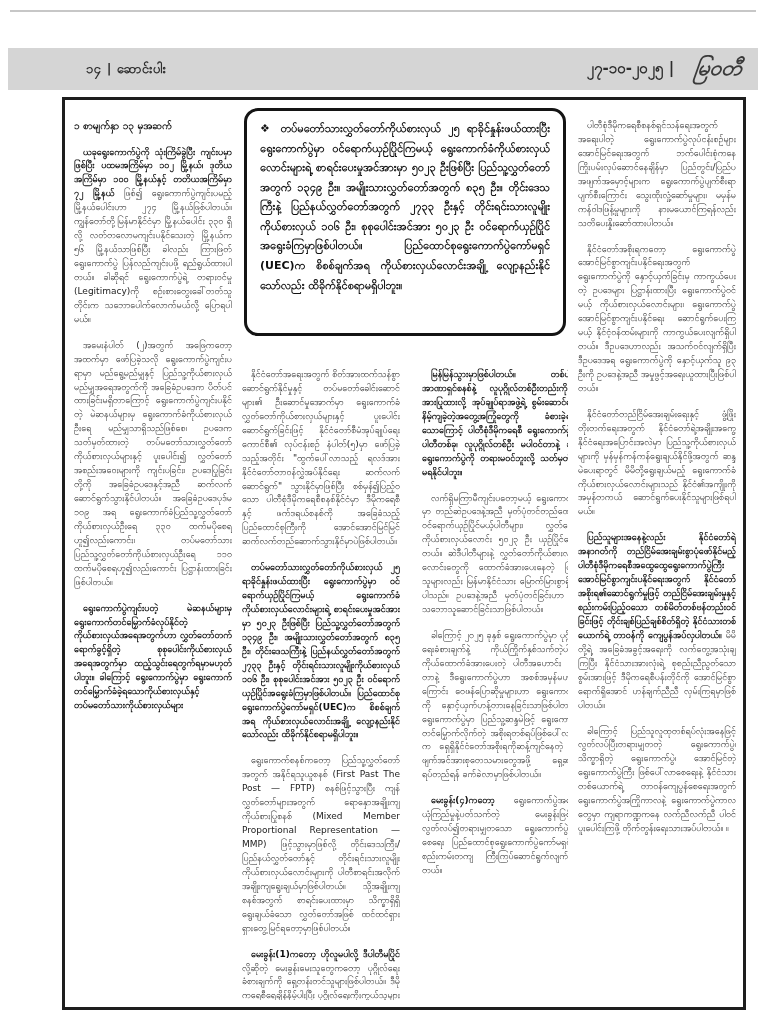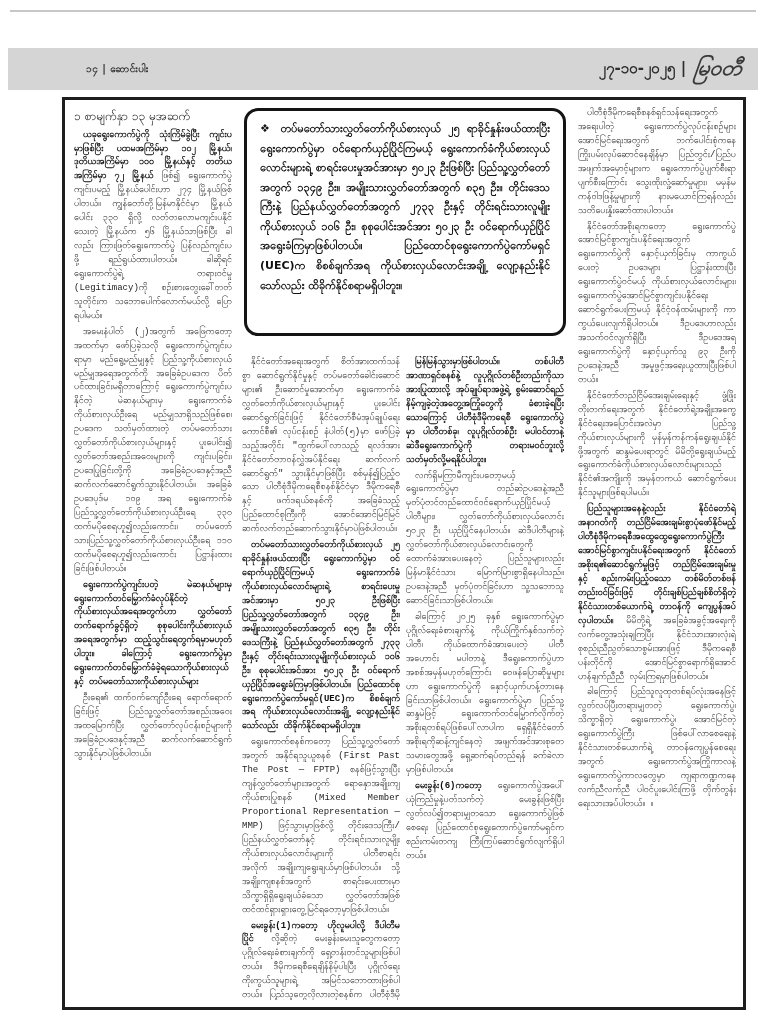--- a/index.html
+++ b/index.html
@@ -2,36 +2,36 @@
 <html><head>
 <meta charset="utf-8">
 <style>
   html,body{margin:0;padding:0;background:#ffffff;}
   .page{position:relative;width:766px;height:1024px;background:#ffffff;overflow:hidden;
         font-family:"DejaVu Sans",sans-serif;}
   .top-rule{position:absolute;left:10px;top:10px;width:746px;height:2px;background:#c7c7c7;}
   .header-band{position:absolute;left:8px;top:48px;width:750px;height:42px;background:#d5d5d5;
         display:flex;align-items:center;justify-content:space-between;box-sizing:border-box;
         padding:0 16px 0 78px;}
-  .header-left{font-size:10px;font-weight:bold;color:#2d2d2d;letter-spacing:.5px;}
-  .header-right{display:flex;align-items:center;gap:8px;}
+  .header-left{font-size:13px;font-weight:bold;color:#2d2d2d;letter-spacing:.5px;}
+  .header-right{display:flex;align-items:center;gap:20px;}
   .header-date{font-size:15px;font-weight:bold;color:#2d2d2d;}
   .logo{font-size:21px;font-weight:bold;font-style:italic;color:#3a3a3a;transform:skewX(-6deg);}
   .content-box{position:absolute;left:62px;top:97px;width:684px;height:913px;background:#fff;
         border:3px solid #1e1e1e;box-sizing:border-box;padding:7px 9px;display:flex;gap:10px;}
   .col{flex:0 0 158px;width:158px;font-size:9px;line-height:1.55;text-align:justify;
         color:#1c1c1c;overflow:hidden;}
   .mid{flex:0 0 326px;width:326px;display:flex;flex-direction:column;overflow:hidden;}
   .highlight{flex:0 0 auto;height:228px;box-sizing:border-box;border:3px solid #141414;
         border-radius:14px;margin:1px 2px 20px 2px;padding:8px 13px;overflow:hidden;
         font-weight:bold;font-size:11px;line-height:1.78;text-align:justify;color:#101010;}
-  .mid-cols{flex:1;display:flex;gap:6px;overflow:hidden;}
+  .mid-cols{flex:1;display:flex;gap:22px;overflow:hidden;}
   .mid-cols .col{flex:0 0 158px;}
-  .note{font-weight:normal;font-size:12px;margin:0 0 3px 0;color:#111;}
-  .para{margin:0 0 2px 0;text-indent:9px;font-family:Liberation Mono, monospace;}
+  .note{font-weight:bold;font-size:10px;margin:11px 0 3px 0;color:#111;}
+  .para{margin:12px 0 2px 0;text-indent:9px;}
   .para.bold{font-weight:bold;color:#0e0e0e;}
   .para b{font-weight:bold;color:#0e0e0e;}
 </style>
 </head>
 <body>
 
 <div class="page">
   <div class="top-rule"></div>
 
   <div class="header-band">
@@ -43,41 +43,40 @@
   </div>
 
   <div class="content-box">
 
     <div class="col">
       <p class="note">၁ စာမျက်နှာ ၁၃ မှအဆက်</p>
       <div>
           <p class="para"><b>ယခုရွေးကောက်ပွဲကို သုံးကြိမ်ခွဲပြီး ကျင်းပမှာဖြစ်ပြီး ပထမအကြိမ်မှာ ၁၀၂ မြို့နယ်၊ ဒုတိယအကြိမ်မှာ ၁၀၀ မြို့နယ်နှင့် တတိယအကြိမ်မှာ ၇၂ မြို့နယ် </b>ဖြစ်၍ ရွေးကောက်ပွဲကျင်းပမည့် မြို့နယ်ပေါင်းဟာ ၂၇၄ မြို့နယ်ဖြစ်ပါတယ်။ ကျွန်တော်တို့မြန်မာနိုင်ငံမှာ မြို့နယ်ပေါင်း ၃၃၀ ရှိလို့ လတ်တလောမကျင်းပနိုင်သေးတဲ့ မြို့နယ်က ၅၆ မြို့နယ်သာဖြစ်ပြီး ခါလည်း ကြားဖြတ်ရွေးကောက်ပွဲ ပြန်လည်ကျင်းပဖို့ ရည်ရွယ်ထားပါတယ်။ ခါဆိုရင် ရွေးကောက်ပွဲရဲ့ တရားဝင်မှု (Legitimacy)ကို စဉ်းစားတွေးခေါ်တတ်သူတိုင်းက သဘောပေါက်လောက်မယ်လို့ ပြောရပါမယ်။</p>
           <p class="para">အမေးနံပါတ် (၂)အတွက် အဖြေကတော့ အထက်မှာ ဖော်ပြခဲ့သလို ရွေးကောက်ပွဲကျင်းပရာမှာ မည်ရွေ့မည်မျှနှင့် ပြည်သူ့ကိုယ်စားလှယ် မည်မျှအရေအတွက်ကို အခြေခံဥပဒေက ပိတ်ပင်ထားခြင်းမရှိတာကြောင့် ရွေးကောက်ပွဲကျင်းပနိုင်တဲ့ မဲဆနယ်များမှ ရွေးကောက်ခံကိုယ်စားလှယ်ဦးရေ မည်မျှသာရှိသည်ဖြစ်စေ၊ ဥပဒေက သတ်မှတ်ထားတဲ့ တပ်မတော်သားလွှတ်တော်ကိုယ်စားလှယ်များနှင့် ပူးပေါင်း၍ လွှတ်တော်အစည်းအဝေးများကို ကျင်းပခြင်း၊ ဥပဒေပြုခြင်းတို့ကို အခြေခံဥပဒေနှင့်အညီ ဆက်လက်ဆောင်ရွက်သွားနိုင်ပါတယ်။ အခြေခံဥပဒေပုဒ်မ ၁၀၉ အရ ရွေးကောက်ခံပြည်သူ့လွှတ်တော်ကိုယ်စားလှယ်ဦးရေ ၃၃၀ ထက်မပိုစေရဟူ၍လည်းကောင်း၊ တပ်မတော်သားပြည်သူ့လွှတ်တော်ကိုယ်စားလှယ်ဦးရေ ၁၁၀ ထက်မပိုစေရဟူ၍လည်းကောင်း ပြဋ္ဌာန်းထားခြင်းဖြစ်ပါတယ်။</p>
           <p class="para bold">ရွေးကောက်ပွဲကျင်းပတဲ့ မဲဆနယ်များမှ ရွေးကောက်တင်မြှောက်ခံလုပ်နိုင်တဲ့ ကိုယ်စားလှယ်အရေအတွက်ဟာ လွှတ်တော်တက်ရောက်ခွင့်ရှိတဲ့ စုစုပေါင်းကိုယ်စားလှယ်အရေအတွက်မှာ ထည့်သွင်းရေတွက်ရမှာမဟုတ်ပါဘူး။ ခါကြောင့် ရွေးကောက်ပွဲမှာ ရွေးကောက်တင်မြှောက်ခံခဲ့ရသောကိုယ်စားလှယ်နှင့် တပ်မတော်သားကိုယ်စားလှယ်များ</p>
-          <p class="para">ဦးရေ၏ ထက်ဝက်ကျော်ဦးရေ ရောက်ရောက်ခြင်းဖြင့် ပြည်သူ့လွှတ်တော်အစည်းအဝေး အထမြောက်ပြီး လွှတ်တော်လုပ်ငန်းစဉ်များကို အခြေခံဥပဒေနှင့်အညီ ဆက်လက်ဆောင်ရွက်သွားနိုင်မှာပဲဖြစ်ပါတယ်။</p>
         </div>
     </div>
 
     <div class="mid">
       <div class="highlight">
         <span>❖</span>
         <span>တပ်မတော်သားလွှတ်တော်ကိုယ်စားလှယ် ၂၅ ရာခိုင်နှုန်းဖယ်ထားပြီး ရွေးကောက်ပွဲမှာ ဝင်ရောက်ယှဉ်ပြိုင်ကြမယ့် ရွေးကောက်ခံကိုယ်စားလှယ်လောင်းများရဲ့ စာရင်းပေးမှုအင်အားမှာ ၅၀၂၃ ဦးဖြစ်ပြီး ပြည်သူ့လွှတ်တော်အတွက် ၁၃၄၉ ဦး။ အမျိုးသားလွှတ်တော်အတွက် ၈၃၅ ဦး။ တိုင်းဒေသကြီးနဲ့ ပြည်နယ်လွှတ်တော်အတွက် ၂၇၃၃ ဦးနှင့် တိုင်းရင်းသားလူမျိုးကိုယ်စားလှယ် ၁၀၆ ဦး၊ စုစုပေါင်းအင်အား ၅၀၂၃ ဦး ဝင်ရောက်ယှဉ်ပြိုင်အရွေးခံကြမှာဖြစ်ပါတယ်။ ပြည်ထောင်စုရွေးကောက်ပွဲကော်မရှင် (UEC)က စိစစ်ချက်အရ ကိုယ်စားလှယ်လောင်းအချို့ လျော့နည်းနိုင်သော်လည်း ထိခိုက်နိုင်စရာမရှိပါဘူး။</span>
       </div>
       <div class="mid-cols">
         <div class="col">
             <p class="para">နိုင်ငံတော်အရေးအတွက် စိတ်အားထက်သန်စွာ ဆောင်ရွက်နိုင်မှုနှင့် တပ်မတော်ခေါင်းဆောင်များ၏ ဦးဆောင်မှုအောက်မှာ ရွေးကောက်ခံလွှတ်တော်ကိုယ်စားလှယ်များနှင့် ပူးပေါင်းဆောင်ရွက်ခြင်းဖြင့် နိုင်ငံတော်စီမံအုပ်ချုပ်ရေးကောင်စီ၏ လုပ်ငန်းစဉ် နံပါတ်(၅)မှာ ဖော်ပြခဲ့သည့်အတိုင်း "ထွက်ပေါ်လာသည့် ရလဒ်အား နိုင်ငံတော်တာဝန်လွှဲအပ်နိုင်ရေး ဆက်လက်ဆောင်ရွက်" သွားနိုင်မှာဖြစ်ပြီး စစ်မှန်၍ပြည့်ဝသော ပါတီစုံဒီမိုကရေစီစနစ်နိုင်ငံမှာ ဒီမိုကရေစီနှင့် ဖက်ဒရယ်စနစ်ကို အခြေခံသည့် ပြည်ထောင်စုကြီးကို အောင်အောင်မြင်မြင် ဆက်လက်တည်ဆောက်သွားနိုင်မှာပဲဖြစ်ပါတယ်။</p>
             <p class="para bold">တပ်မတော်သားလွှတ်တော်ကိုယ်စားလှယ် ၂၅ ရာခိုင်နှုန်းဖယ်ထားပြီး ရွေးကောက်ပွဲမှာ ဝင်ရောက်ယှဉ်ပြိုင်ကြမယ့် ရွေးကောက်ခံကိုယ်စားလှယ်လောင်းများရဲ့ စာရင်းပေးမှုအင်အားမှာ ၅၀၂၃ ဦးဖြစ်ပြီး ပြည်သူ့လွှတ်တော်အတွက် ၁၃၄၉ ဦး၊ အမျိုးသားလွှတ်တော်အတွက် ၈၃၅ ဦး၊ တိုင်းဒေသကြီးနဲ့ ပြည်နယ်လွှတ်တော်အတွက် ၂၇၃၃ ဦးနှင့် တိုင်းရင်းသားလူမျိုးကိုယ်စားလှယ် ၁၀၆ ဦး၊ စုစုပေါင်းအင်အား ၅၀၂၃ ဦး ဝင်ရောက်ယှဉ်ပြိုင်အရွေးခံကြမှာဖြစ်ပါတယ်။ ပြည်ထောင်စုရွေးကောက်ပွဲကော်မရှင်(UEC)က စိစစ်ချက်အရ ကိုယ်စားလှယ်လောင်းအချို့ လျော့နည်းနိုင်သော်လည်း ထိခိုက်နိုင်စရာမရှိပါဘူး။</p>
             <p class="para">ရွေးကောက်စနစ်ကတော့ ပြည်သူ့လွှတ်တော်အတွက် အနိုင်ရသူယူစနစ် (First Past The Post — FPTP) စနစ်ဖြင့်သွားပြီး ကျန်လွှတ်တော်များအတွက် ရောနှောအချိုးကျ ကိုယ်စားပြုစနစ် (Mixed Member Proportional Representation — MMP) ဖြင့်သွားမှာဖြစ်လို့ တိုင်းဒေသကြီး/ပြည်နယ်လွှတ်တော်နှင့် တိုင်းရင်းသားလူမျိုးကိုယ်စားလှယ်လောင်းများကို ပါတီစာရင်းအလိုက် အချိုးကျရွေးချယ်မှာဖြစ်ပါတယ်။ သို့အချိုးကျစနစ်အတွက် စာရင်းပေးထားမှာ သိက္ခာရှိရှိရွေးချယ်ခံသော လွှတ်တော်အဖြစ် ထင်ထင်ရှားရှားတွေ့မြင်ရတော့မှာဖြစ်ပါတယ်။</p>
             <p class="para"><b>မေးခွန်း(1)ကတော့ ဟိုလူမပါလို့ ဒီပါတီမပြိုင် </b>လို့ဆိုတဲ့ မေးခွန်းမေးသူတွေကတော့ ပုဂ္ဂိုလ်ရေးခံစားချက်ကို ရှေ့တန်းတင်သူများဖြစ်ပါတယ်။ ဒီမိုကရေစီရေချိန်နိမ့်ပါးပြီး ပုဂ္ဂိုလ်ရေးကိုးကွယ်သူများရဲ့ အမြင်သဘောထားဖြစ်ပါတယ်။ ပြည်သူတွေလိုလားတဲ့စနစ်က ပါတီစုံဒီမိုကရေစီဖြစ်တဲ့အတွက် တစ်ပါတီတည်းကကြီးစိုးပြီး လူပုဂ္ဂိုလ်ပေါ် အဆိုသဟဲပြုလွန်းရင် အာဏာရှင်စနစ်သာ</p>
           </div>
         <div class="col">
             <p class="para bold">မြန်မြန်သွားမှာဖြစ်ပါတယ်။ တစ်ပါတီအာဏာရှင်စနစ်နဲ့ လူပုဂ္ဂိုလ်တစ်ဦးတည်းကိုသာ အားပြုထားလို့ အုပ်ချုပ်ရာအဖွဲ့ရဲ့ စွမ်းဆောင်ရည်နိမ့်ကျခဲ့တဲ့အတွေ့အကြုံတွေကို ခံစားခဲ့ရပြီးသောကြောင့် ပါတီစုံဒီမိုကရေစီ ရွေးကောက်ပွဲမှာ ပါတီတစ်ခု၊ လူပုဂ္ဂိုလ်တစ်ဦး မပါဝင်တာနဲ့ ဆဲဒီရွေးကောက်ပွဲကို တရားမဝင်ဘူးလို့ သတ်မှတ်လို့မရနိုင်ပါဘူး။</p>
             <p class="para">လက်ရှိမကြာမီကျင်းပတော့မယ့် ရွေးကောက်ပွဲမှာ တည်ဆဲဥပဒေနဲ့အညီ မှတ်ပုံတင်တည်ထောင်ဝင်ရောက်ယှဉ်ပြိုင်မယ့်ပါတီများ၊ လွှတ်တော်ကိုယ်စားလှယ်လောင်း ၅၀၂၃ ဦး ယှဉ်ပြိုင်နေပါတယ်။ ဆဲဒီပါတီများနဲ့ လွှတ်တော်ကိုယ်စားလှယ်လောင်းတွေကို ထောက်ခံအားပေးနေတဲ့ ပြည်သူများလည်း မြန်မာနိုင်ငံသား မြောက်မြားစွာရှိနေပါသည်။ ဥပဒေနဲ့အညီ မှတ်ပုံတင်ခြင်းဟာ သူ့သဘောသူဆောင်ခြင်းသာဖြစ်ပါတယ်။</p>
             <p class="para">ခါကြောင့် ၂၀၂၅ ခုနှစ် ရွေးကောက်ပွဲမှာ ပုဂ္ဂိုလ်ရေးခံစားချက်နဲ့ ကိုယ်ကြိုက်နှစ်သက်တဲ့ပါတီ၊ ကိုယ်ထောက်ခံအားပေးတဲ့ ပါတီအဟောင်း မပါတာနဲ့ ဒီရွေးကောက်ပွဲဟာ အစစ်အမှန်မဟုတ်ကြောင်း ဝေဖန်ပြောဆိုမှုများဟာ ရွေးကောက်ပွဲကို နှောင့်ယှက်ဟန့်တားနေခြင်းသာဖြစ်ပါတယ်။ ရွေးကောက်ပွဲမှာ ပြည်သူ့ဆန္ဒမဲဖြင့် ရွေးကောက်တင်မြှောက်လိုက်တဲ့ အစိုးရတစ်ရပ်ဖြစ်ပေါ်လာပါက ရှေရှိနိုင်ငံတော်အစိုးရကိုဆန့်ကျင်နေတဲ့ အဖျက်အင်အားစုတေသမားတွေအဖို့ ရှေ့ဆက်ရပ်တည်ရန် ခက်ခဲလာမှာဖြစ်ပါတယ်။</p>
-            <p class="para"><b>မေးခွန်း(6)ကတော့ </b>ရွေးကောက်ပွဲအပေါ် ယုံကြည်မှုနဲ့ပတ်သက်တဲ့ မေးခွန်းဖြစ်ပြီး လွတ်လပ်၍တရားမျှတသော ရွေးကောက်ပွဲဖြစ်စေရေး ပြည်ထောင်စုရွေးကောက်ပွဲကော်မရှင်က စည်းကမ်းတကျ ကြီးကြပ်ဆောင်ရွက်လျက်ရှိပါတယ်။</p>
+            <p class="para"><b>မေးခွန်း(၄)ကတော့ </b>ရွေးကောက်ပွဲအပေါ် ယုံကြည်မှုနဲ့ပတ်သက်တဲ့ မေးခွန်းဖြစ်ပြီး လွတ်လပ်၍တရားမျှတသော ရွေးကောက်ပွဲဖြစ်စေရေး ပြည်ထောင်စုရွေးကောက်ပွဲကော်မရှင်က စည်းကမ်းတကျ ကြီးကြပ်ဆောင်ရွက်လျက်ရှိပါတယ်။</p>
           </div>
       </div>
     </div>
 
     <div class="col">
         <p class="para">ပါတီစုံဒီမိုကရေစီစနစ်ရှင်သန်ရေးအတွက် အရေးပါတဲ့ ရွေးကောက်ပွဲလုပ်ငန်းစဉ်များ အောင်မြင်ရေးအတွက် ဘက်ပေါင်းစုံကနေ ကြိုးပမ်းလုပ်ဆောင်နေချိန်မှာ ပြည်တွင်း/ပြည်ပ အဖျက်အမှောင့်များက ရွေးကောက်ပွဲပျက်စီးရာပျက်စီးကြောင်း သွေးထိုးလှုံ့ဆော်မှုများ၊ မမှန်မကန်ဝါဒဖြန့်မှုများကို နားမယောင်ကြရန်လည်း သတိပေးနှိုးဆော်ထားပါတယ်။</p>
         <p class="para">နိုင်ငံတော်အစိုးရကတော့ ရွေးကောက်ပွဲ အောင်မြင်စွာကျင်းပနိုင်ရေးအတွက် ရွေးကောက်ပွဲကို နှောင့်ယှက်ခြင်းမှ ကာကွယ်ပေးတဲ့ ဥပဒေများ ပြဋ္ဌာန်းထားပြီး ရွေးကောက်ပွဲဝင်မယ့် ကိုယ်စားလှယ်လောင်းများ၊ ရွေးကောက်ပွဲအောင်မြင်စွာကျင်းပနိုင်ရေး ဆောင်ရွက်ပေးကြမယ့် နိုင်ငံ့ဝန်ထမ်းများကို ကာကွယ်ပေးလျက်ရှိပါတယ်။ ဒီဥပဒေဟာလည်း အသက်ဝင်လျက်ရှိပြီး ဒီဥပဒေအရ ရွေးကောက်ပွဲကို နှောင့်ယှက်သူ ၉၃ ဦးကို ဥပဒေနဲ့အညီ အမှုဖွင့်အရေးယူထားပြီးဖြစ်ပါတယ်။</p>
         <p class="para">နိုင်ငံတော်တည်ငြိမ်အေးချမ်းရေးနှင့် ဖွံ့ဖြိုးတိုးတက်ရေးအတွက် နိုင်ငံတော်ရဲ့အချိုးအကွေ့ နိုင်ငံရေးအပြောင်းအလဲမှာ ပြည်သူ့ကိုယ်စားလှယ်များကို မှန်မှန်ကန်ကန်ရွေးချယ်နိုင်ဖို့အတွက် ဆန္ဒမဲပေးရာတွင် မိမိတို့ရွေးချယ်မည့် ရွေးကောက်ခံကိုယ်စားလှယ်လောင်းများသည် နိုင်ငံ၏အကျိုးကို အမှန်တကယ် ဆောင်ရွက်ပေးနိုင်သူများဖြစ်ရပါမယ်။</p>
         <p class="para"><b>ပြည်သူများအနေနဲ့လည်း နိုင်ငံတော်ရဲ့အနာဂတ်ကို တည်ငြိမ်အေးချမ်းစွာပုံဖော်နိုင်မည့် ပါတီစုံဒီမိုကရေစီအထွေထွေရွေးကောက်ပွဲကြီး အောင်မြင်စွာကျင်းပနိုင်ရေးအတွက် နိုင်ငံတော်အစိုးရ၏ဆောင်ရွက်မှုဖြင့် တည်ငြိမ်အေးချမ်းမှုနှင့် စည်းကမ်းပြည့်ဝသော တစ်မိတ်တစ်ဗန်တည်းဝင်ခြင်းဖြင့် တိုင်းချစ်ပြည်ချစ်စိတ်ရှိတဲ့ နိုင်ငံသားတစ်ယောက်ရဲ့ တာဝန်ကို ကျေပွန်အပ်လှပါတယ်။ </b>မိမိတို့ရဲ့ အခြေခံအခွင့်အရေးကို လက်တွေ့အသုံးချကြပြီး နိုင်ငံသားအားလုံးရဲ့ စုစည်းညီညွတ်သောစွမ်းအားဖြင့် ဒီမိုကရေစီပန်းတိုင်ကို အောင်မြင်စွာရောက်ရှိအောင် ဟန်ချက်ညီညီ လှမ်းကြရမှာဖြစ်ပါတယ်။</p>
         <p class="para">ခါကြောင့် ပြည်သူလူထုတစ်ရပ်လုံးအနေဖြင့် လွတ်လပ်ပြီးတရားမျှတတဲ့ ရွေးကောက်ပွဲ၊ သိက္ခာရှိတဲ့ ရွေးကောက်ပွဲ၊ အောင်မြင်တဲ့ ရွေးကောက်ပွဲကြီး ဖြစ်ပေါ်လာစေရေးနဲ့ နိုင်ငံသားတစ်ယောက်ရဲ့ တာဝန်ကျေပွန်စေရေးအတွက် ရွေးကောက်ပွဲအကြိုကာလနဲ့ ရွေးကောက်ပွဲကာလတွေမှာ ကျရာကဏ္ဍကနေ လက်ညီလက်ညီ ပါဝင်ပူးပေါင်းကြဖို့ တိုက်တွန်းရေးသားအပ်ပါတယ်။   ။</p>

